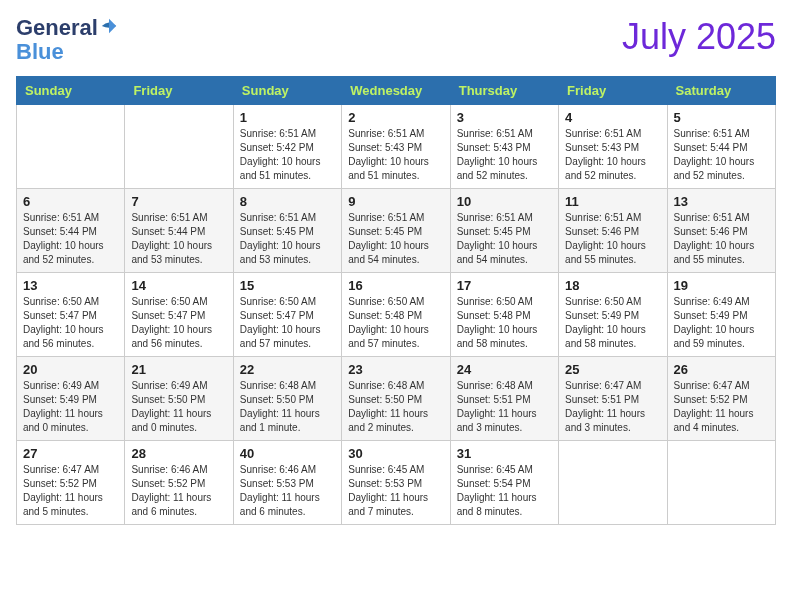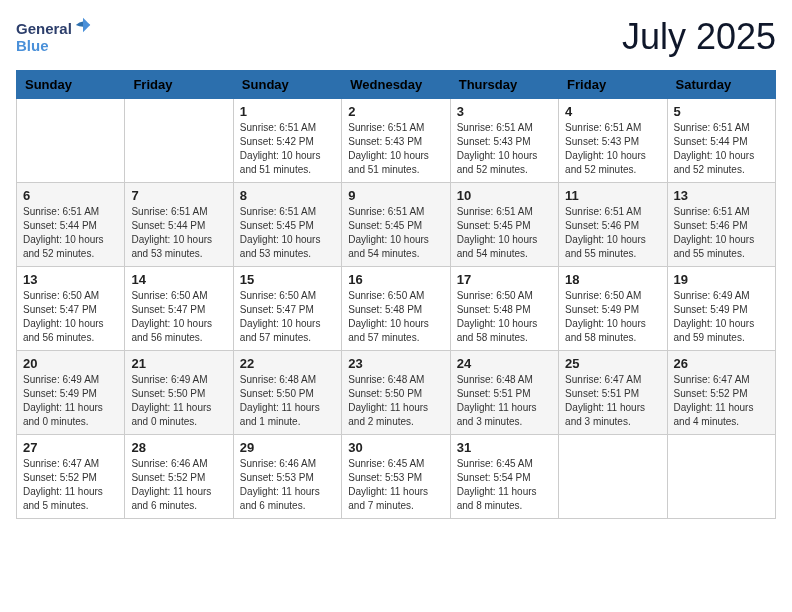--- a/index.html
+++ b/index.html
@@ -14,53 +14,53 @@
       display: flex;
       justify-content: space-between;
       align-items: flex-start;
       margin-bottom: 12px;
     }
     .logo {
       display: flex;
       align-items: center;
     }
     .logo-text {
-      font-size: 15px;
+      font-size: 22px;
       font-weight: bold;
       color: #2c3e6b;
       line-height: 1.1;
     }
     .logo-text span {
       color: #4a90d9;
     }
     .logo-icon {
       width: 18px;
       height: 18px;
       margin-left: 2px;
     }
     .title-block {
       text-align: right;
     }
     .month-title {
       font-size: 36px;
-      color: #0f172a;
+      color: #6d28d9;
       font-weight: normal;
     }
     .subtitle {
       font-size: 14px;
       color: #444;
     }
     .calendar {
       width: 100%;
       border-collapse: collapse;
       border: 1px solid #ccc;
     }
     .calendar th {
       background: #2c6fad;
-      color: #000000;
+      color: #bef264;
       font-size: 13px;
       font-weight: bold;
       padding: 6px 8px;
       text-align: left;
       border: 1px solid #2c6fad;
     }
     .calendar td {
       vertical-align: top;
       border: 1px solid #ccc;
       padding: 5px 6px;
@@ -295,21 +295,21 @@
 Sunset: 5:52 PM
 Daylight: 11 hours and 5 minutes.</div>
         </td>
         <td>
           <span class="day-num">28</span>
           <div class="cell-text" style="white-space: pre-line;">Sunrise: 6:46 AM
 Sunset: 5:52 PM
 Daylight: 11 hours and 6 minutes.</div>
         </td>
         <td>
-          <span class="day-num">29</span>
+          <span class="day-num">40</span>
           <div class="cell-text" style="white-space: pre-line;">Sunrise: 6:46 AM
 Sunset: 5:53 PM
 Daylight: 11 hours and 6 minutes.</div>
         </td>
         <td>
           <span class="day-num">30</span>
           <div class="cell-text" style="white-space: pre-line;">Sunrise: 6:45 AM
 Sunset: 5:53 PM
 Daylight: 11 hours and 7 minutes.</div>
         </td>

